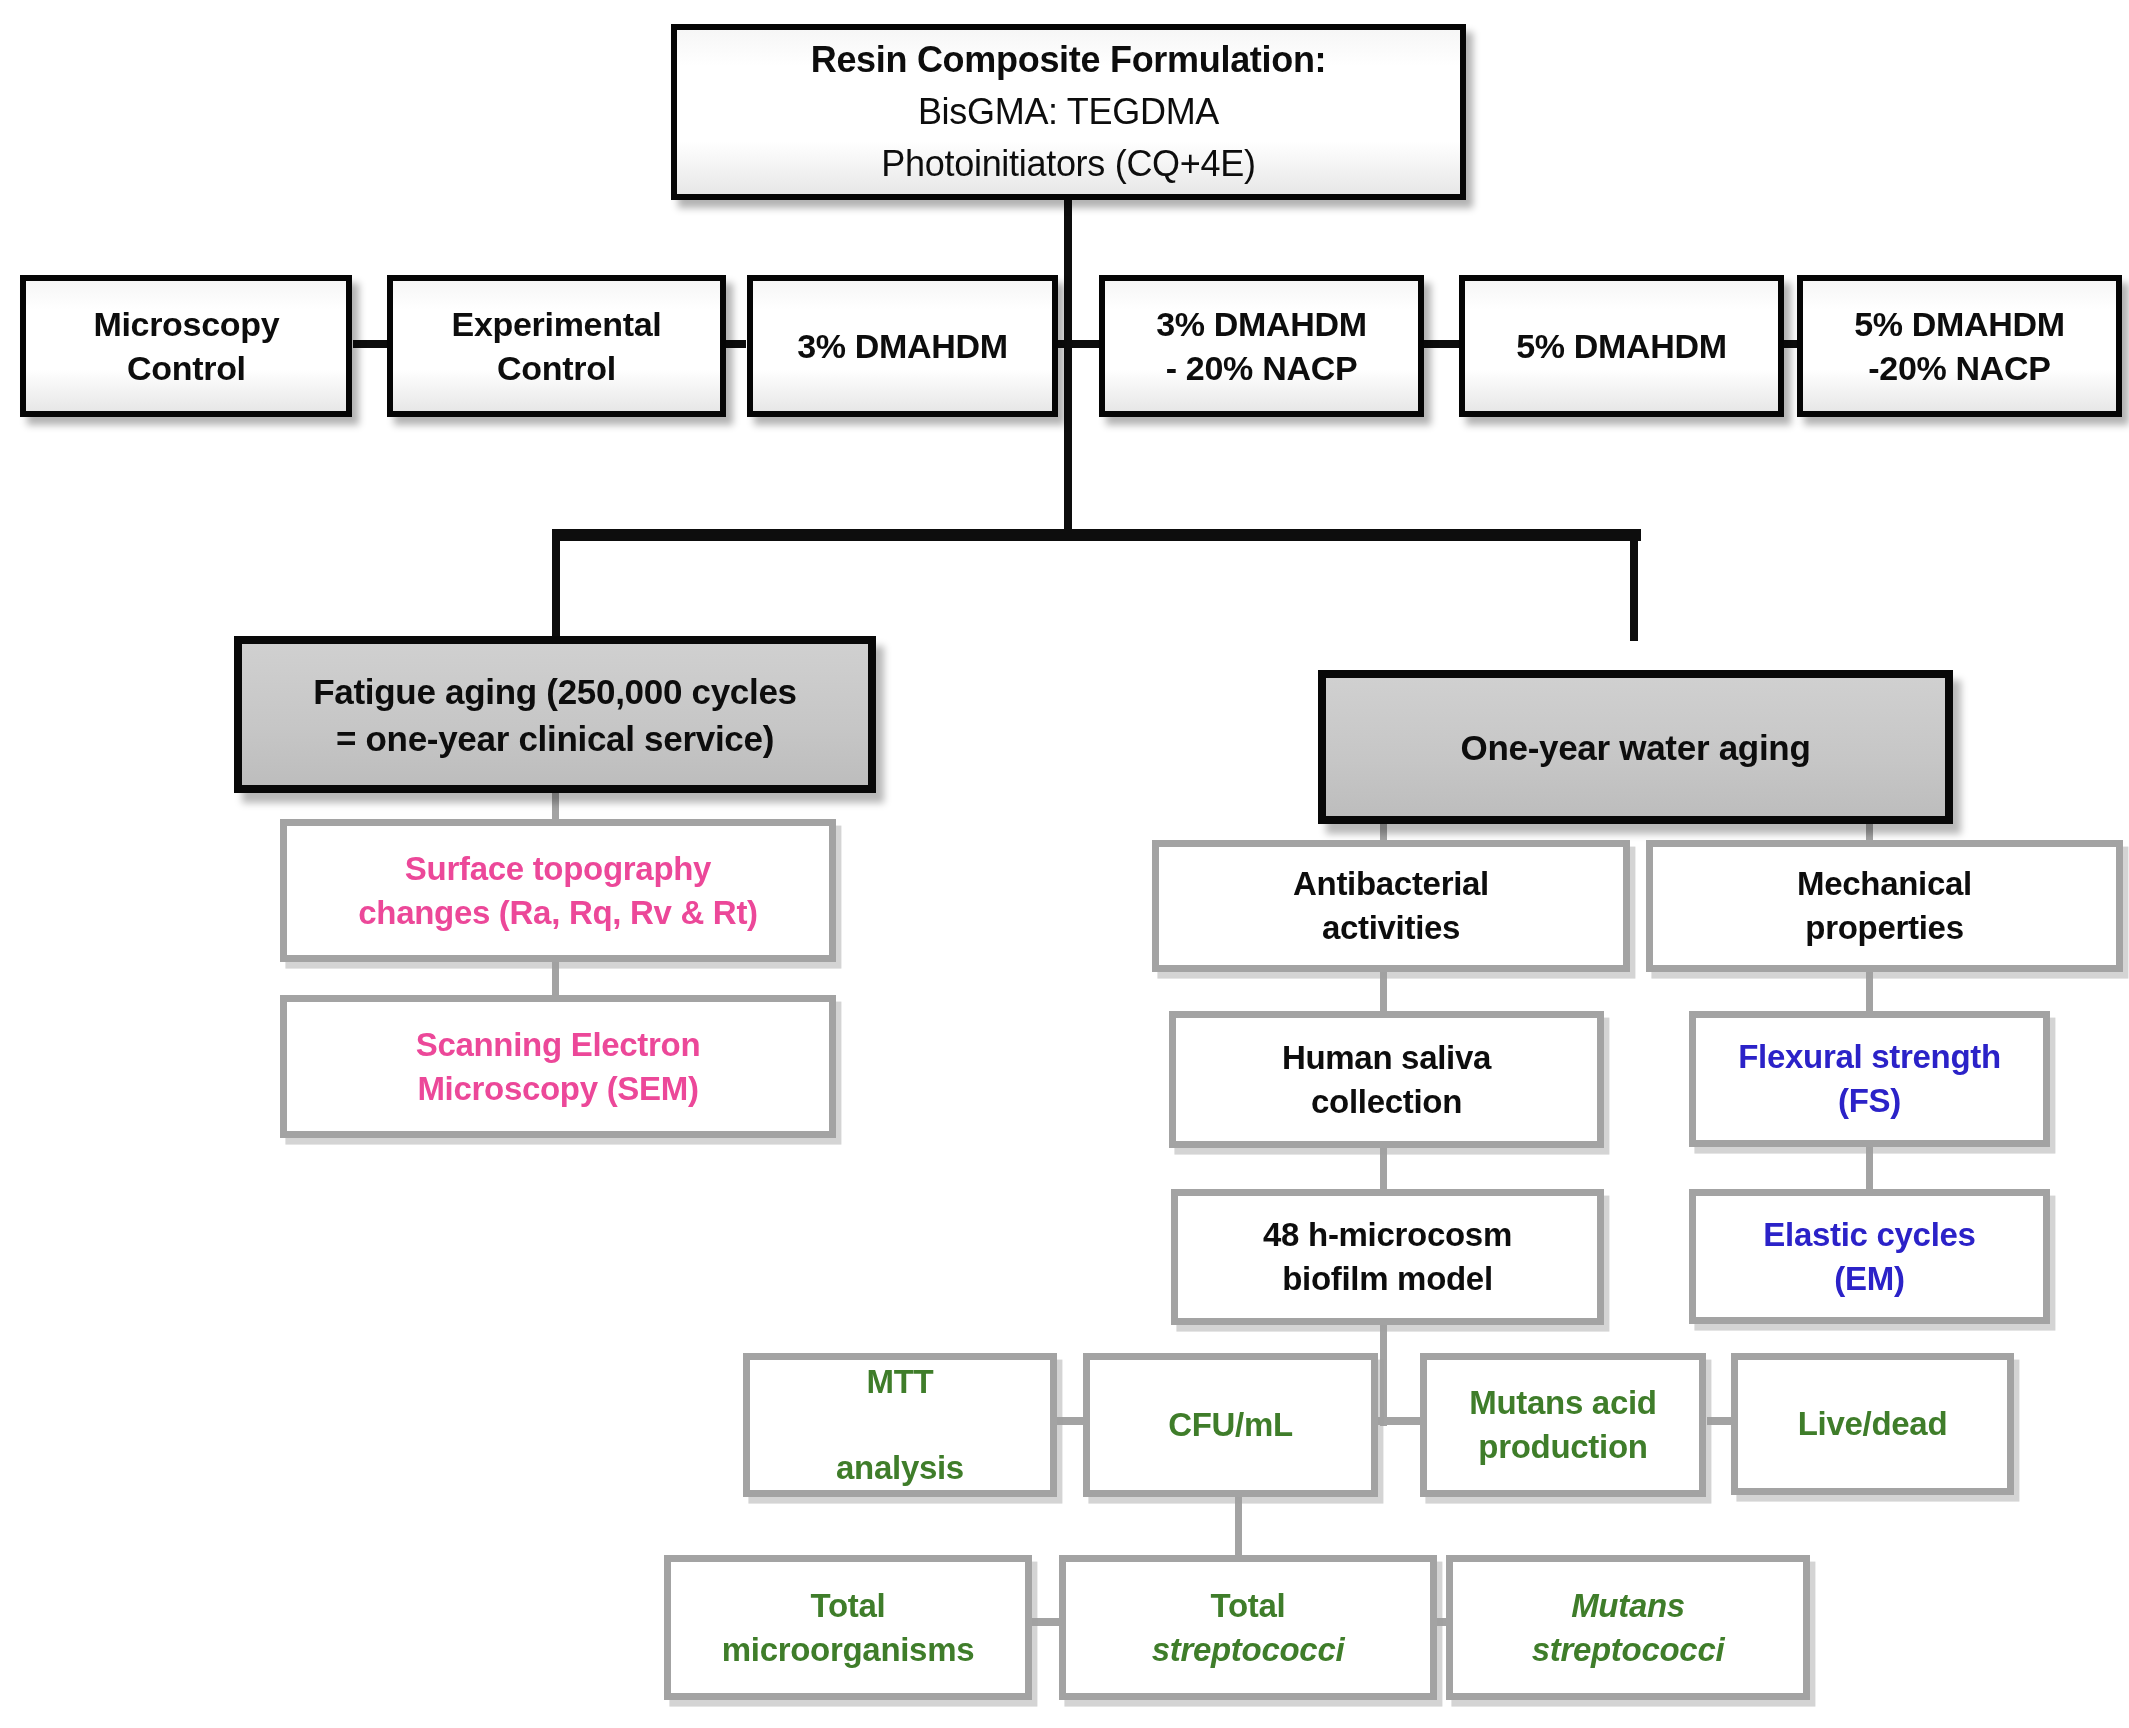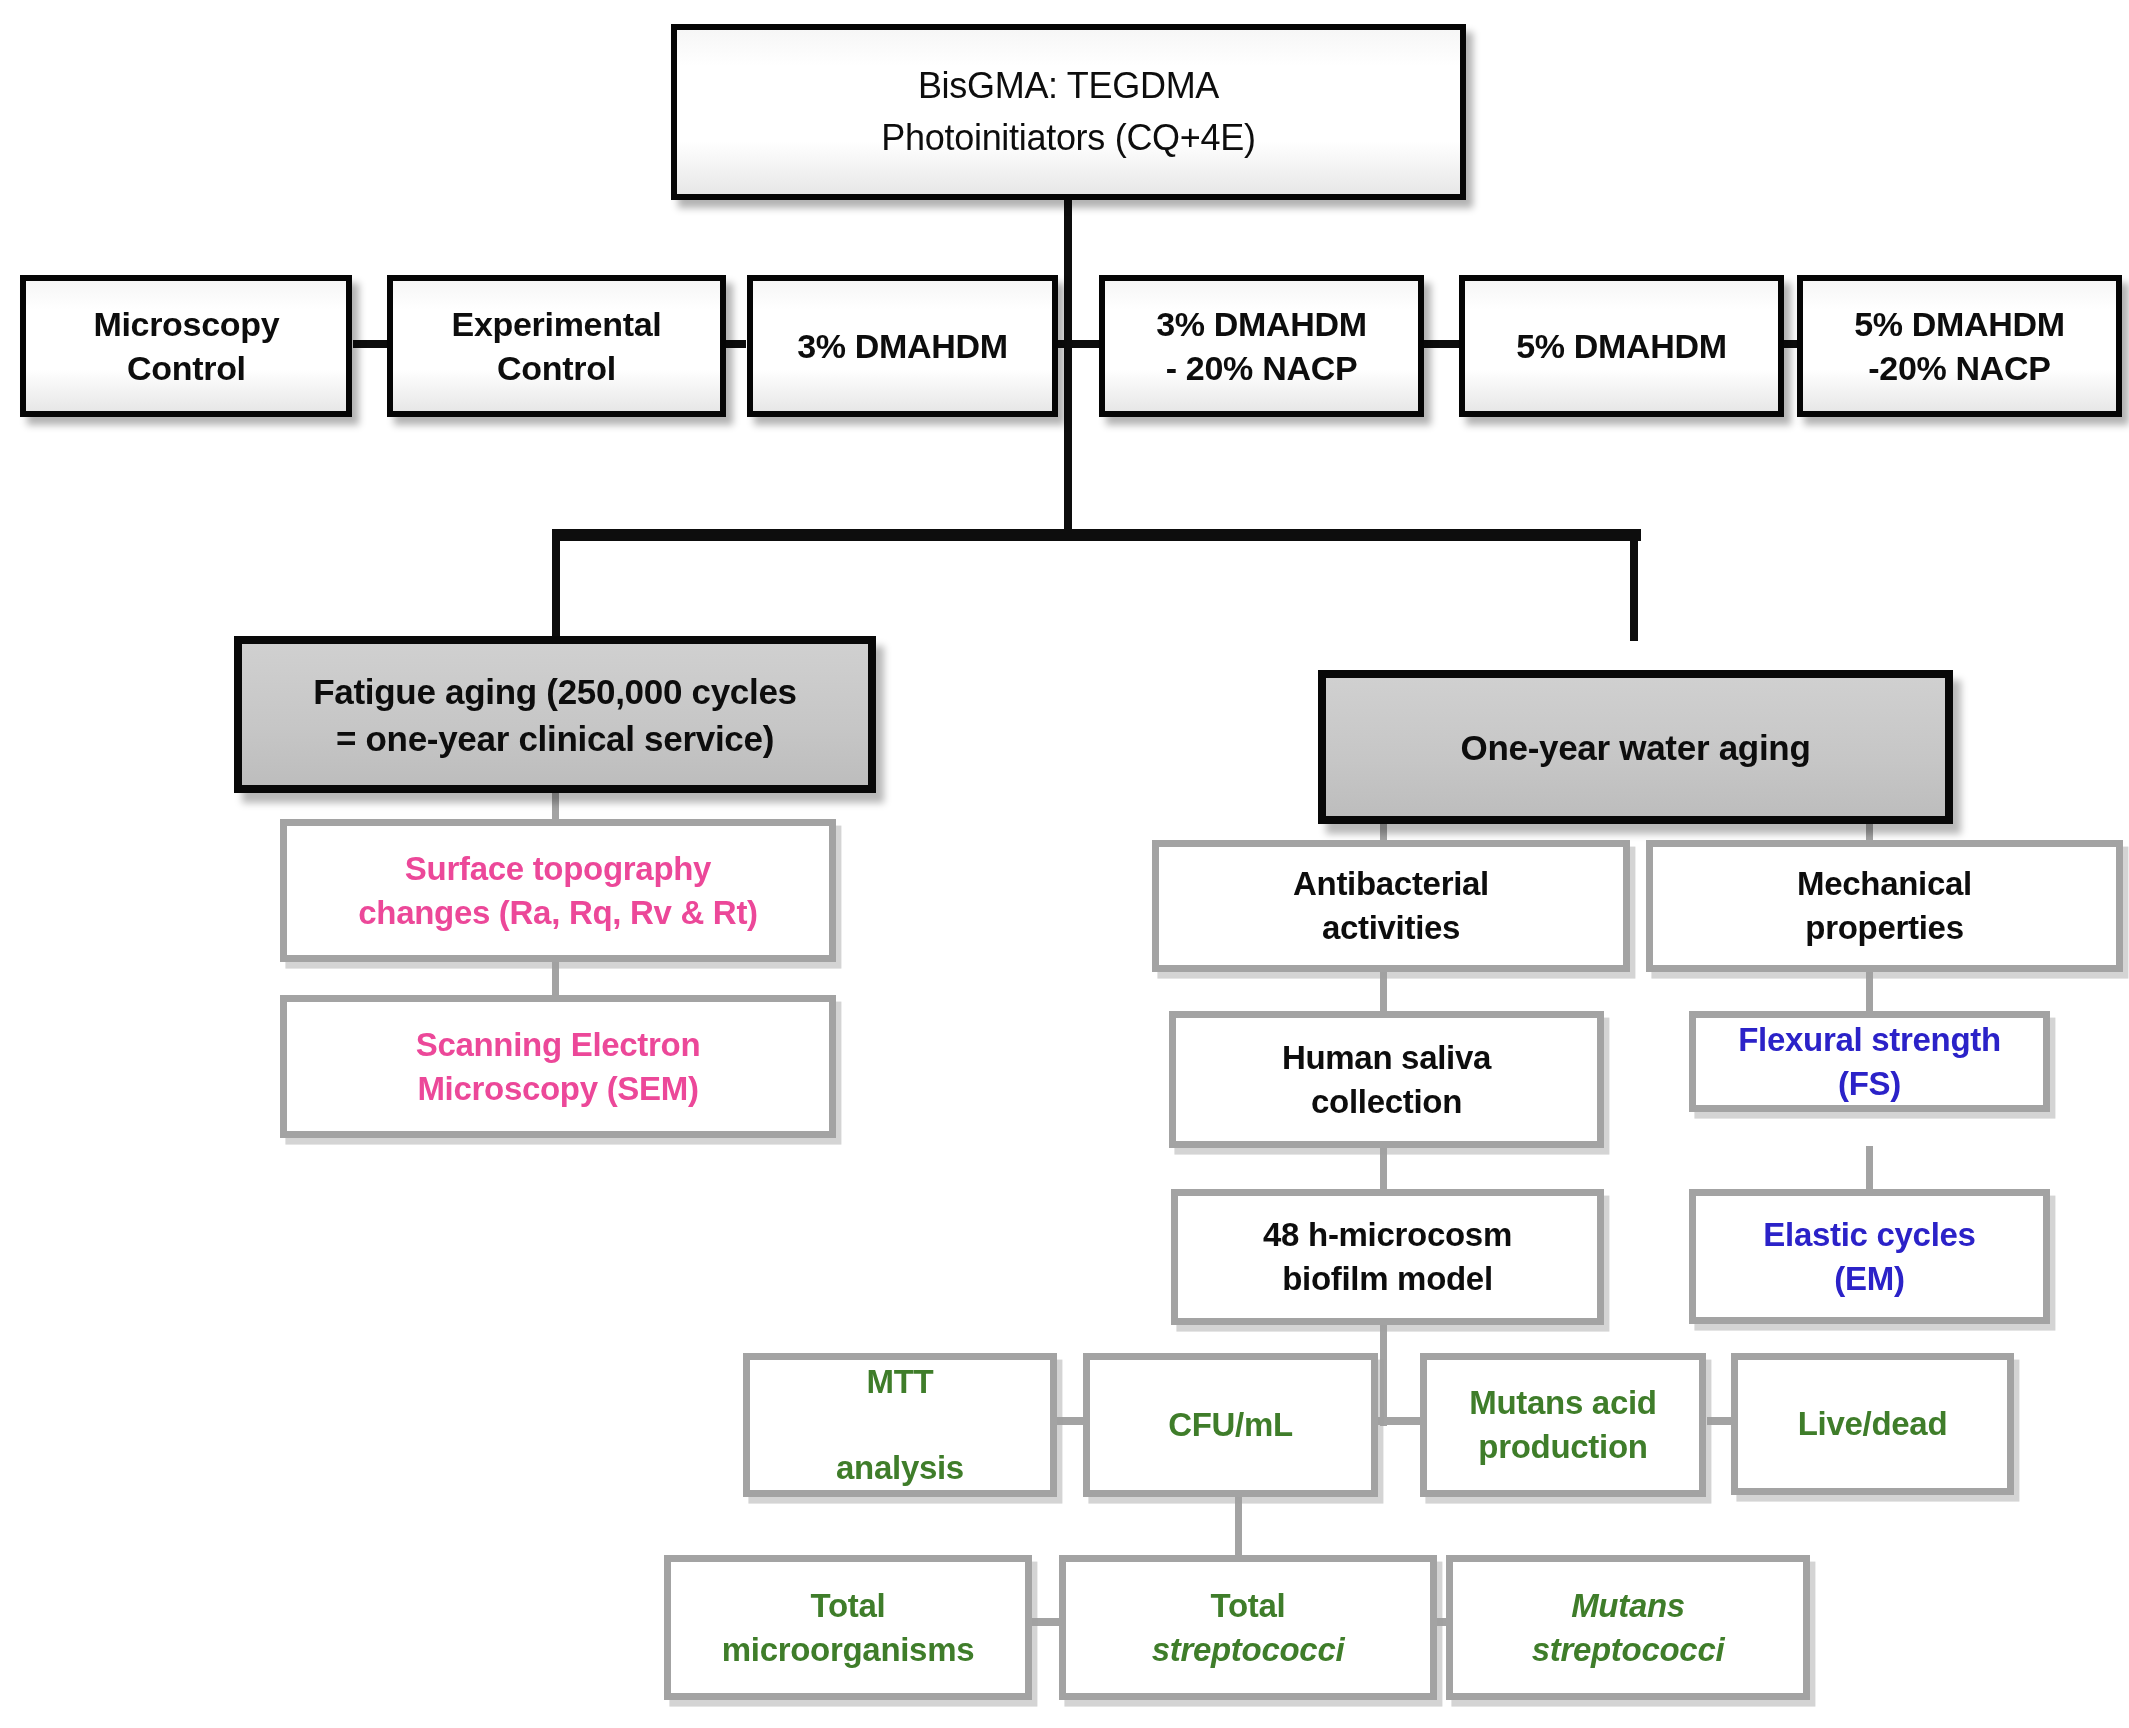--- a/index.html
+++ b/index.html
@@ -66,20 +66,21 @@
 
   <div class="cg" style="left:1380px;top:1323px;width:7.2px;height:103px;"></div>
   <div class="cg" style="left:1055px;top:1417px;width:28px;height:8.4px;"></div>
   <div class="cg" style="left:1378px;top:1417px;width:43px;height:8.4px;"></div>
   <div class="cg" style="left:1707px;top:1417px;width:24px;height:8.4px;"></div>
   <div class="cg" style="left:1235px;top:1494px;width:7.2px;height:61px;"></div>
   <div class="cg" style="left:1032px;top:1618px;width:26.5px;height:8.4px;"></div>
   <div class="cg" style="left:1436px;top:1618px;width:9.6px;height:8.4px;"></div>
 
   <div class="box b-black root" style="left:671px;top:24px;width:795px;height:176px;">
+    <div class="ln hd">Resin Composite Formulation:</div>
     <div class="ln">BisGMA: TEGDMA</div>
     <div class="ln">Photoinitiators (CQ+4E)</div>
   </div>
 
   <div class="box b-black grp" style="left:20.4px;top:275px;width:332px;height:142px;">
     <div class="ln">Microscopy</div>
     <div class="ln">Control</div>
   </div>
   <div class="box b-black grp" style="left:387px;top:275px;width:339px;height:142px;">
     <div class="ln">Experimental</div>
@@ -122,21 +123,21 @@
     <div class="ln">activities</div>
   </div>
   <div class="box b-gray mid" style="left:1646px;top:840px;width:477px;height:132px;">
     <div class="ln">Mechanical</div>
     <div class="ln">properties</div>
   </div>
   <div class="box b-gray mid" style="left:1169px;top:1011px;width:435px;height:137px;">
     <div class="ln">Human saliva</div>
     <div class="ln">collection</div>
   </div>
-  <div class="box b-gray mid t-blue" style="left:1689px;top:1011px;width:361px;height:101px;">
+  <div class="box b-gray mid t-blue" style="left:1689px;top:1011px;width:361px;height:136px;">
     <div class="ln">Flexural strength</div>
     <div class="ln">(FS)</div>
   </div>
   <div class="box b-gray mid" style="left:1171px;top:1189px;width:433px;height:136px;">
     <div class="ln">48 h-microcosm</div>
     <div class="ln">biofilm model</div>
   </div>
   <div class="box b-gray mid t-blue" style="left:1689px;top:1189px;width:361px;height:135px;">
     <div class="ln">Elastic cycles</div>
     <div class="ln">(EM)</div>

